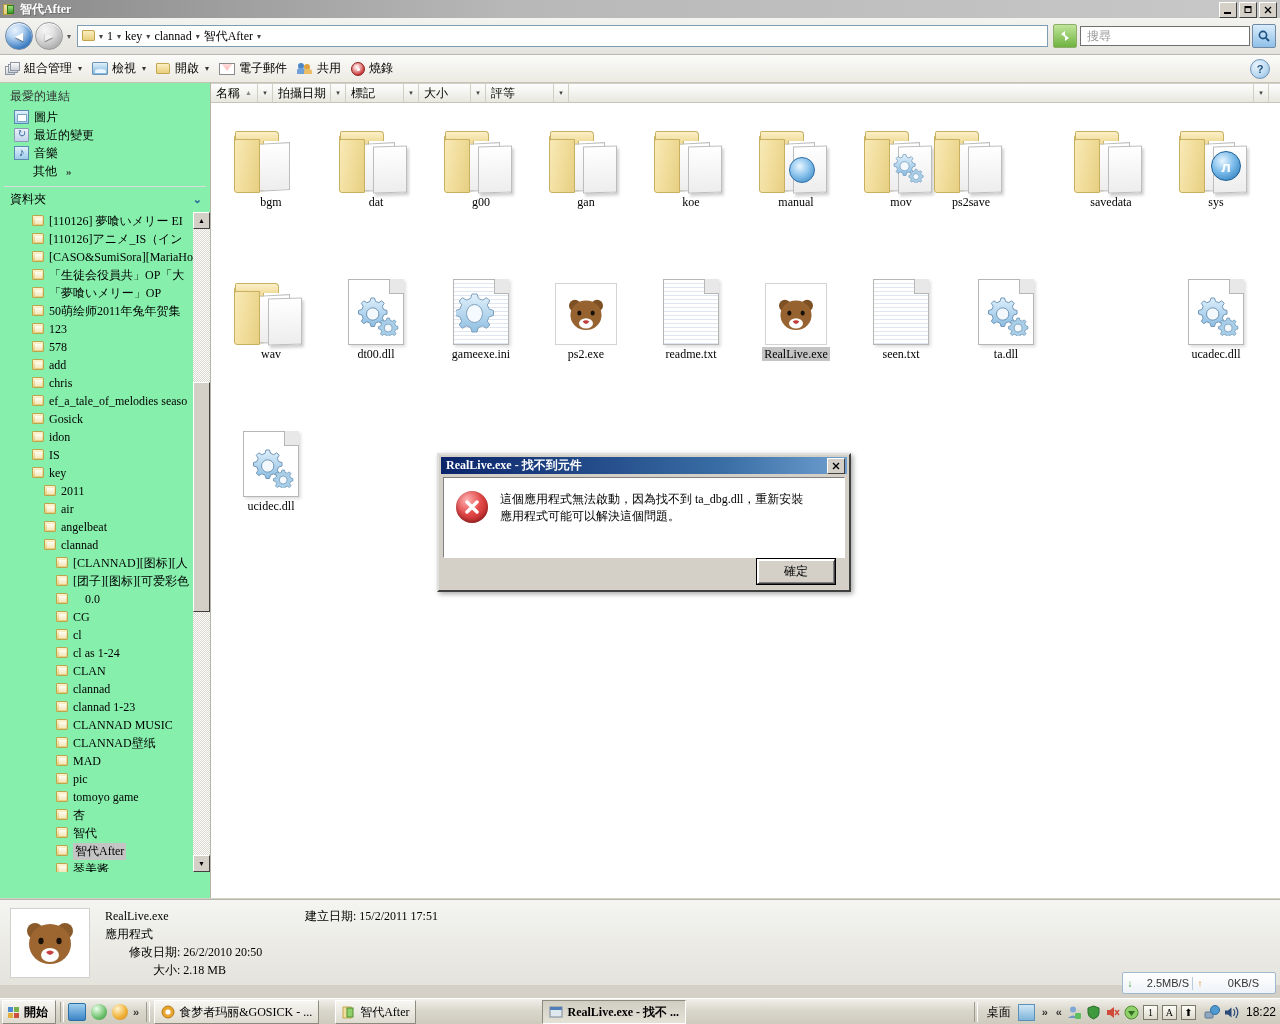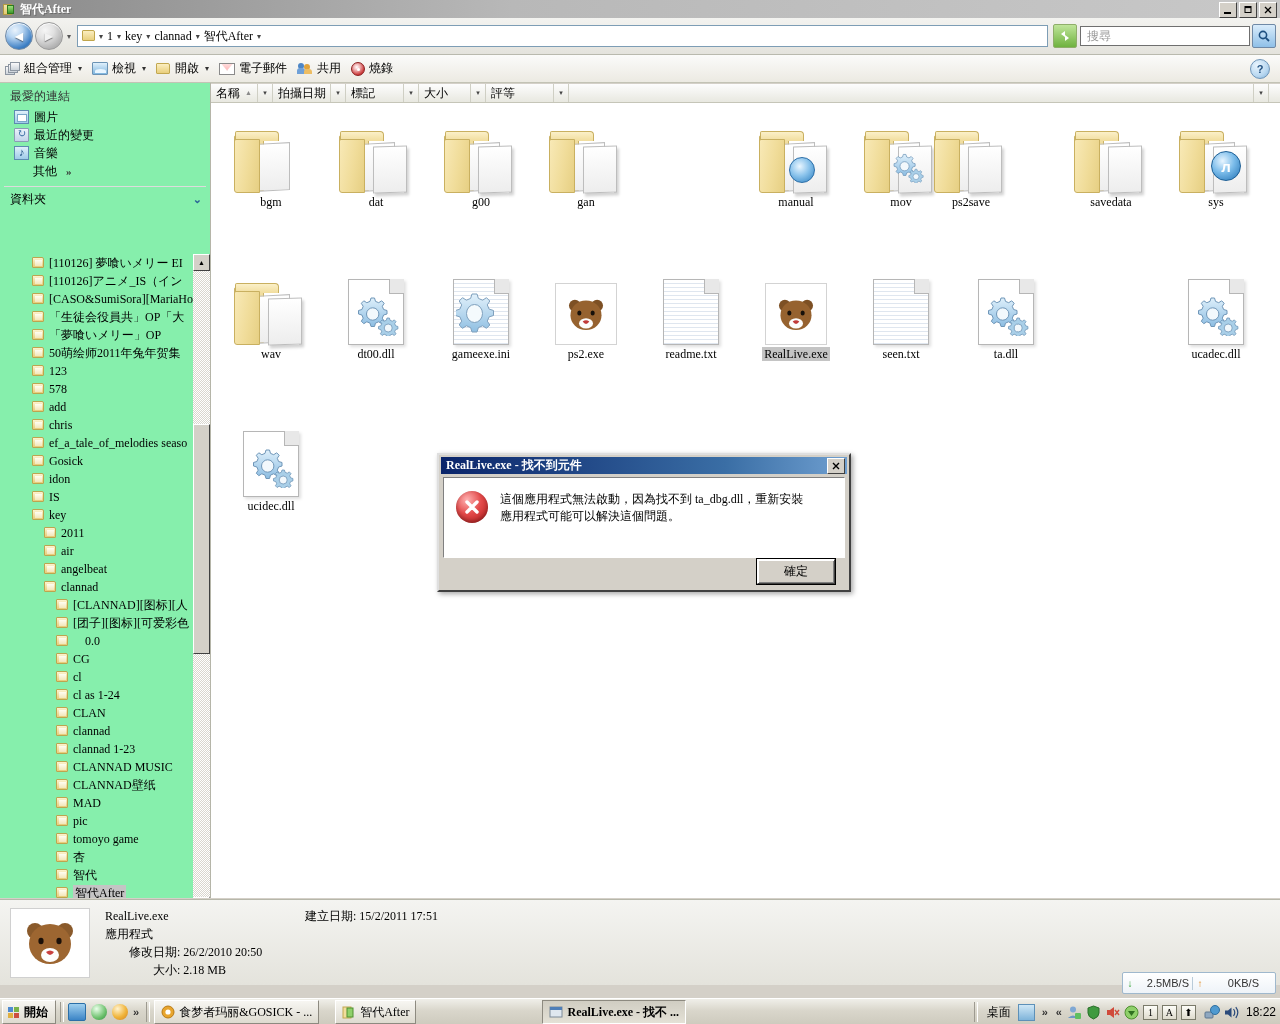--- a/index.html
+++ b/index.html
@@ -100,21 +100,21 @@
   .ic-recent{width:15px;height:14px;background:linear-gradient(#eaf1fa,#c2d4ea);border:1px solid #8a9cb4;box-sizing:border-box;border-radius:1px;}
   .ic-recent:after{content:"↻";position:absolute;left:2px;top:-2px;font-size:11px;color:#3b6ea5;}
   .ic-music{width:15px;height:14px;background:linear-gradient(#dff0fb,#9fcbe9);border:1px solid #5d8bb0;box-sizing:border-box;}
   .ic-music:after{content:"♪";position:absolute;left:4px;top:-1px;font-size:11px;color:#1d4f80;}
 
   .pane-sep{height:1px;background:#dcdcdc;margin:6px 4px 0 4px;}
   .folders-head{display:flex;align-items:center;justify-content:space-between;padding:4px 8px 4px 10px;}
   .folders-head .t{font-size:12px;}
   .folders-head .cv{font-size:11px;color:#2a6496;font-weight:bold;}
 
-  .tree{position:relative;height:660px;overflow:hidden;margin-top:42px;}
+  .tree{position:relative;height:660px;overflow:hidden;}
   .tnode{display:flex;align-items:center;height:18px;white-space:nowrap;overflow:hidden;}
   .tnode .fi{width:13px;height:12px;flex:none;position:relative;margin-right:4px;}
   .tnode .fi i{position:absolute;left:0;top:0;width:12px;height:11px;background:linear-gradient(#fdf3cf,#e6cd79);border:1px solid #bda54f;box-sizing:border-box;border-radius:1px 2px 1px 1px;}
   .tnode .fi i:after{content:"";position:absolute;left:2px;top:2px;right:1px;bottom:1px;background:linear-gradient(#fffdf2,#f3e7bb);}
   .tnode .tl{font-size:12px;}
   .tnode .tl.sel{background:#c4c4c4;padding:0 2px;}
 
   .vscroll{position:absolute;right:0;top:0;width:17px;height:100%;background:repeating-conic-gradient(#fff 0% 25%,#d9d6ce 0% 50%) 0 0/2px 2px;}
   .vs-btn{width:17px;height:17px;background:#d4d0c8;border:1px solid;border-color:#fff #404040 #404040 #fff;box-sizing:border-box;
     display:flex;align-items:center;justify-content:center;font-size:7px;color:#000;}
@@ -658,20 +658,32 @@
           <span class="bigfolder">
             <span class="back"></span>
             <span class="pg pg1"></span>
             <span class="pg pg2"></span>
             <span class="tab"></span>
             <span class="front"></span>
           </span>
         </div>
         <div><span class="fname">gan</span></div>
       </div>
+      <div class="fitem" style="left: 426px; top: 0px;">
+        <div class="iconwrap">
+          <span class="bigfolder">
+            <span class="back"></span>
+            <span class="pg pg1"></span>
+            <span class="pg pg2"></span>
+            <span class="tab"></span>
+            <span class="front"></span>
+          </span>
+        </div>
+        <div><span class="fname">koe</span></div>
+      </div>
       <div class="fitem" style="left: 531px; top: 0px;">
         <div class="iconwrap">
           <span class="bigfolder">
             <span class="back"></span>
             <span class="pg pg1"></span>
             <span class="pg pg2"></span>
             <span class="ov disc"></span>
             <span class="tab"></span>
             <span class="front"></span>
           </span>

